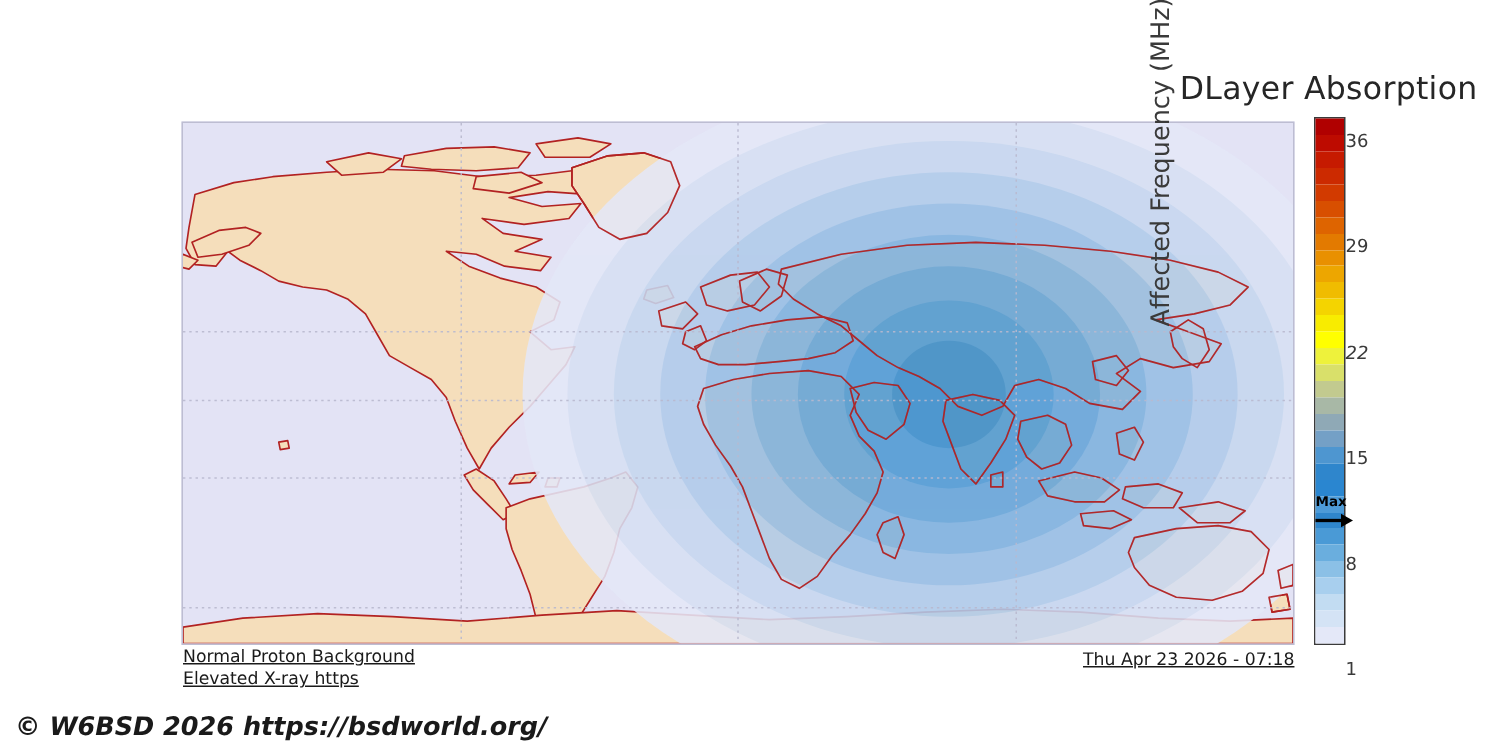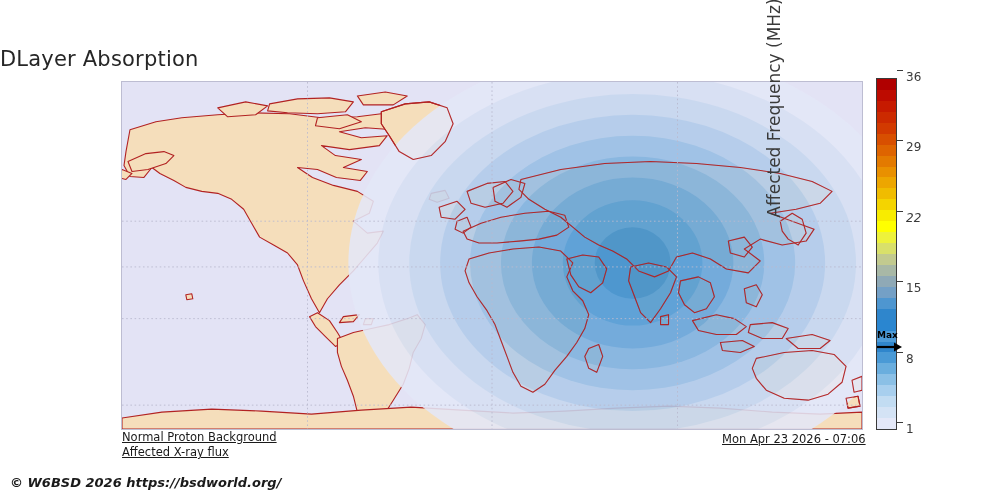--- a/index.html
+++ b/index.html
@@ -15,21 +15,21 @@
     font-family: "DejaVu Sans", "Liberation Sans", sans-serif;
     color: #000000;
   }
 
   
   #chart-title {
     position: absolute;
     left: 0;
     top: 47px;
     width: 985px;
-    text-align: left;
+    text-align: right;
     font-size: 21px;
     color: #262626;
     letter-spacing: 0.2px;
   }
 
   
   #map-panel {
     position: absolute;
     left: 121px;
     top: 81px;
@@ -65,21 +65,21 @@
   }
   #note-proton { left: 122px; top: 430px; }
   #note-xray   { left: 122px; top: 445px; }
   #note-date   { left: 722px; top: 432px; }
 
   
   #copyright {
     position: absolute;
     left: 10px;
     top: 475px;
-    font-size: 13px;
+    font-size: 17px;
     font-style: italic;
     font-weight: bold;
     color: #1a1a1a;
     white-space: nowrap;
   }
 
   
   #colorbar-wrap {
     position: absolute;
     left: 876px;
@@ -102,22 +102,23 @@
     left: 897px;
     top: 70px;
     width: 60px;
     height: 370px;
   }
   .cb-tick {
     position: absolute;
     left: 0;
     height: 16px;
     display: flex;
-    align-items: flex-start;
-    gap: 3px;
+    align-items: center;
+    gap: 17px;
+    flex-direction: column;
   }
   .cb-tick .dash {
     display: block;
     width: 6px;
     height: 1px;
     background: #3a3a3a;
   }
   .cb-tick .val {
     font-size: 12px;
     color: #3a3a3a;
@@ -344,22 +345,22 @@
         <line x1="0" y1="140" x2="742" y2="140"></line>
         <line x1="0" y1="186" x2="742" y2="186"></line>
         <line x1="0" y1="238" x2="742" y2="238"></line>
         <line x1="0" y1="325" x2="742" y2="325"></line>
       </g>
     </svg>
   </div>
 </div>
 
 <div class="map-note" id="note-proton">Normal Proton Background</div>
-<div class="map-note" id="note-xray">Affected X-ray flux</div>
-<div class="map-note" id="note-date">Mon Apr 23 2026 - 07:06</div>
+<div class="map-note" id="note-xray">Elevated X-ray https</div>
+<div class="map-note" id="note-date">Thu Apr 23 2026 - 07:18</div>
 
 <div id="copyright">© W6BSD 2026 https://bsdworld.org/</div>
 
 <div id="colorbar-wrap">
   <div id="colorbar">
       <div class="band" style="background: rgb(176, 0, 0);"></div>
       <div class="band" style="background: rgb(189, 11, 0);"></div>
       <div class="band" style="background: rgb(198, 26, 0);"></div>
       <div class="band" style="background: rgb(204, 42, 0);"></div>
       <div class="band" style="background: rgb(210, 58, 0);"></div>

